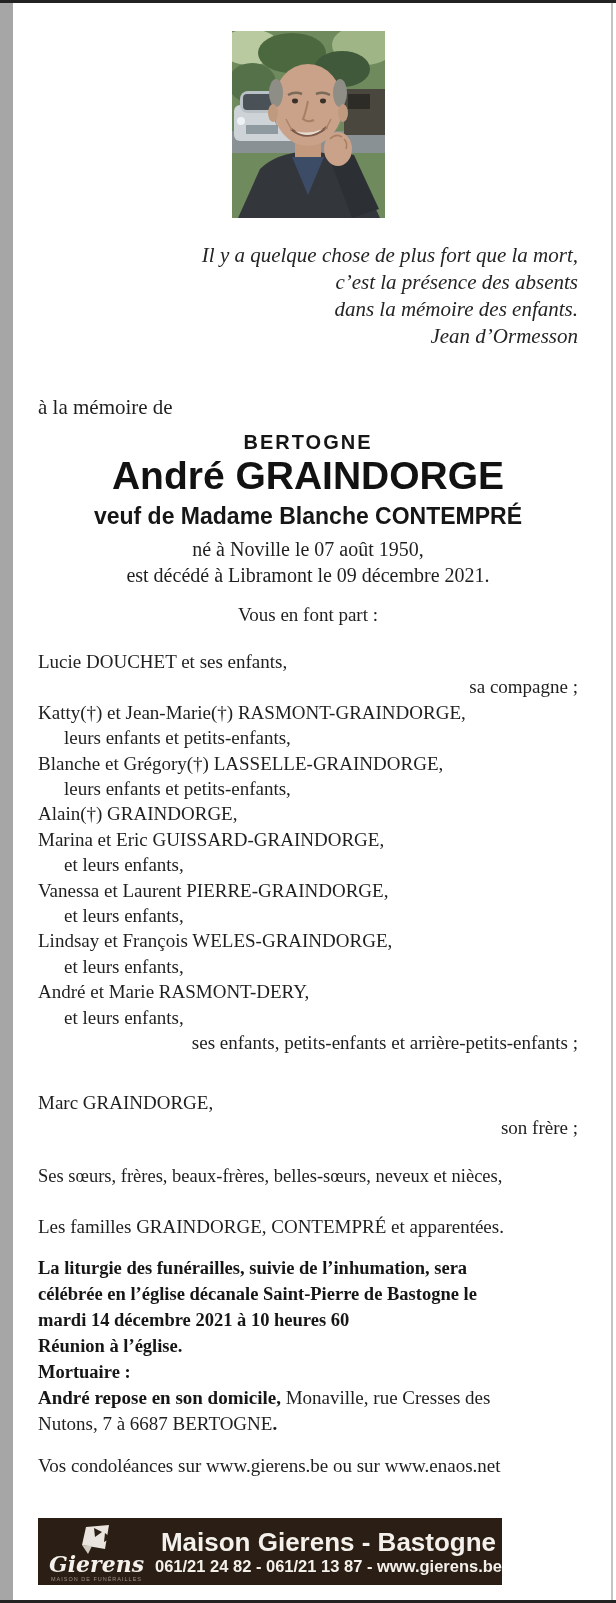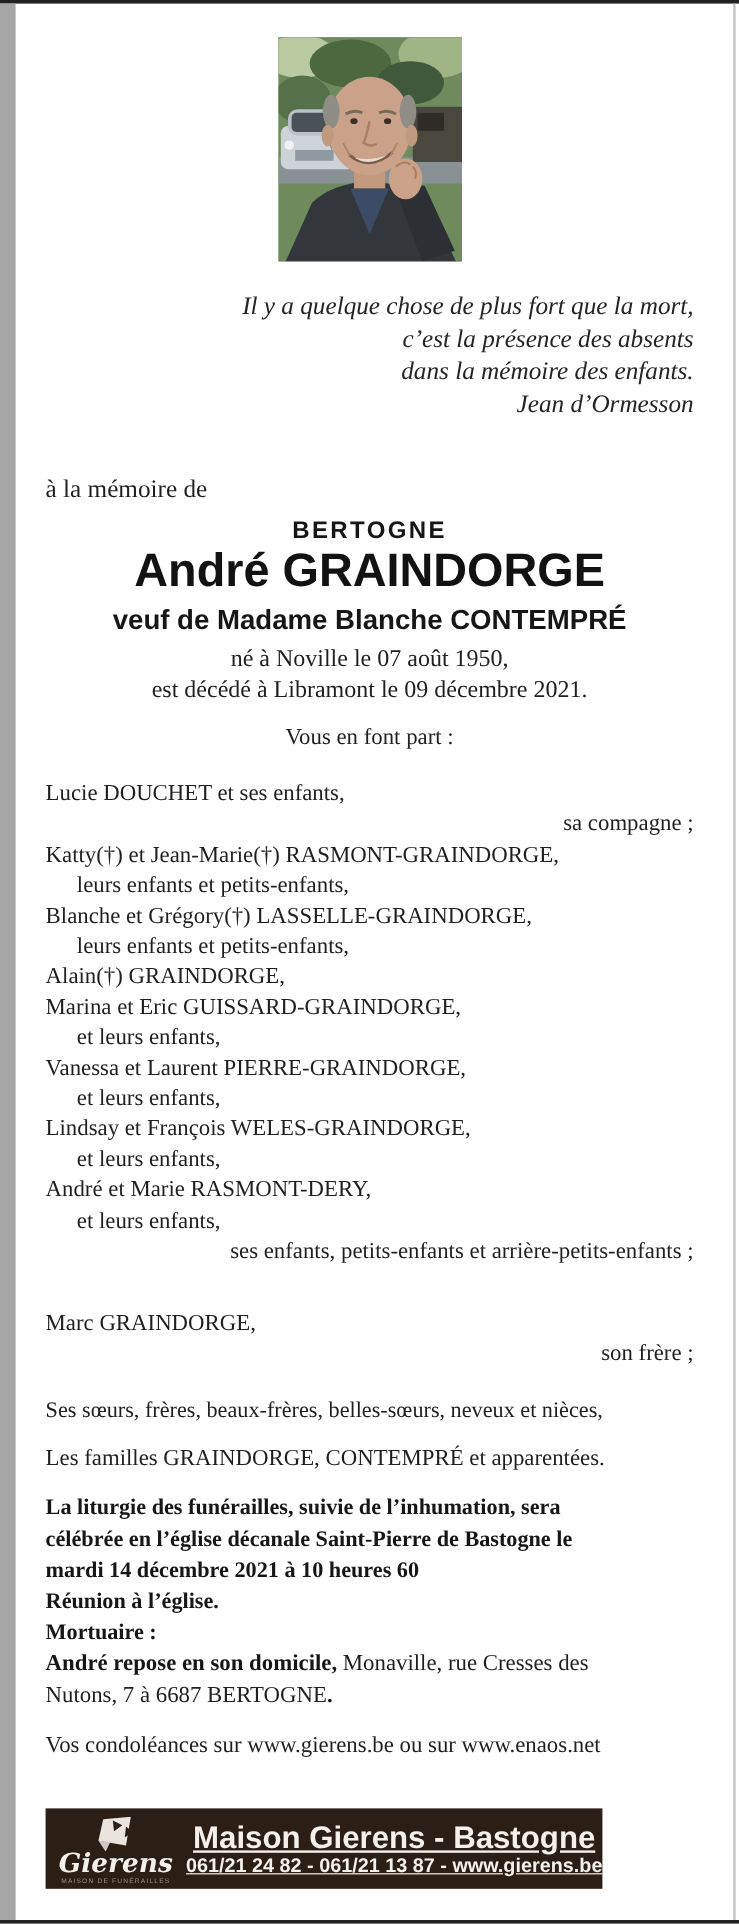--- a/index.html
+++ b/index.html
@@ -26,32 +26,32 @@
   .widower{margin-top:4px;text-align:center;font-weight:bold;font-size:23px;line-height:28px;color:#161616;}
   .vitals{margin-top:6px;text-align:center;font-size:20px;line-height:26px;}
 
   .lead{margin-top:14px;font-size:19px;line-height:25px;text-align:center;}
   .family{margin-top:22px;font-size:19px;line-height:25.4px;}
   .family .fl-indent{padding-left:26px;}
   .family .fl-right{text-align:right;}
   .brother{margin-top:34px;font-size:19px;line-height:25.4px;}
   .brother .fl-right{text-align:right;}
   .relatives{margin-top:24px;font-size:18.5px;line-height:25px;}
-  .families{margin-top:14px;font-size:19px;line-height:25px;}
+  .families{margin-top:25px;font-size:19px;line-height:25px;}
 
   .ceremony{margin-top:16px;font-size:18.5px;line-height:26px;font-weight:bold;color:#161616;}
   .mortuary{font-size:19px;line-height:26px;}
   .mortuary .b{font-weight:bold;color:#161616;}
   .condolences{margin-top:16px;font-size:19px;line-height:25px;}
 
   .banner{margin-top:40px;width:464px;height:67px;display:flex;align-items:center;box-sizing:border-box;}
   .logo{width:120px;display:flex;flex-direction:column;align-items:center;justify-content:center;padding-top:3px;}
   .logo-name{font-family:"DejaVu Serif", serif;font-style:italic;font-weight:bold;font-size:22px;line-height:22px;margin-top:-2px;}
   .logo-tagline{font-family:"Liberation Sans", sans-serif;font-size:5.5px;letter-spacing:1px;color:#9c9083;margin-top:1px;text-transform:uppercase;}
-  .banner-text{flex:1;text-align:center;text-decoration:underline;}
+  .banner-text{flex:1;text-align:center;}
   .banner-title{font-family:"Liberation Sans", sans-serif;font-weight:bold;font-size:26px;line-height:28px;}
   .banner-contact{font-family:"Liberation Sans", sans-serif;font-weight:bold;font-size:16.5px;line-height:19px;margin-top:1px;}
 </style>
 </head>
 <body>
 
 <div class="frame-top"></div>
 <div class="left-strip"></div>
 <div class="right-edge"></div>
 

